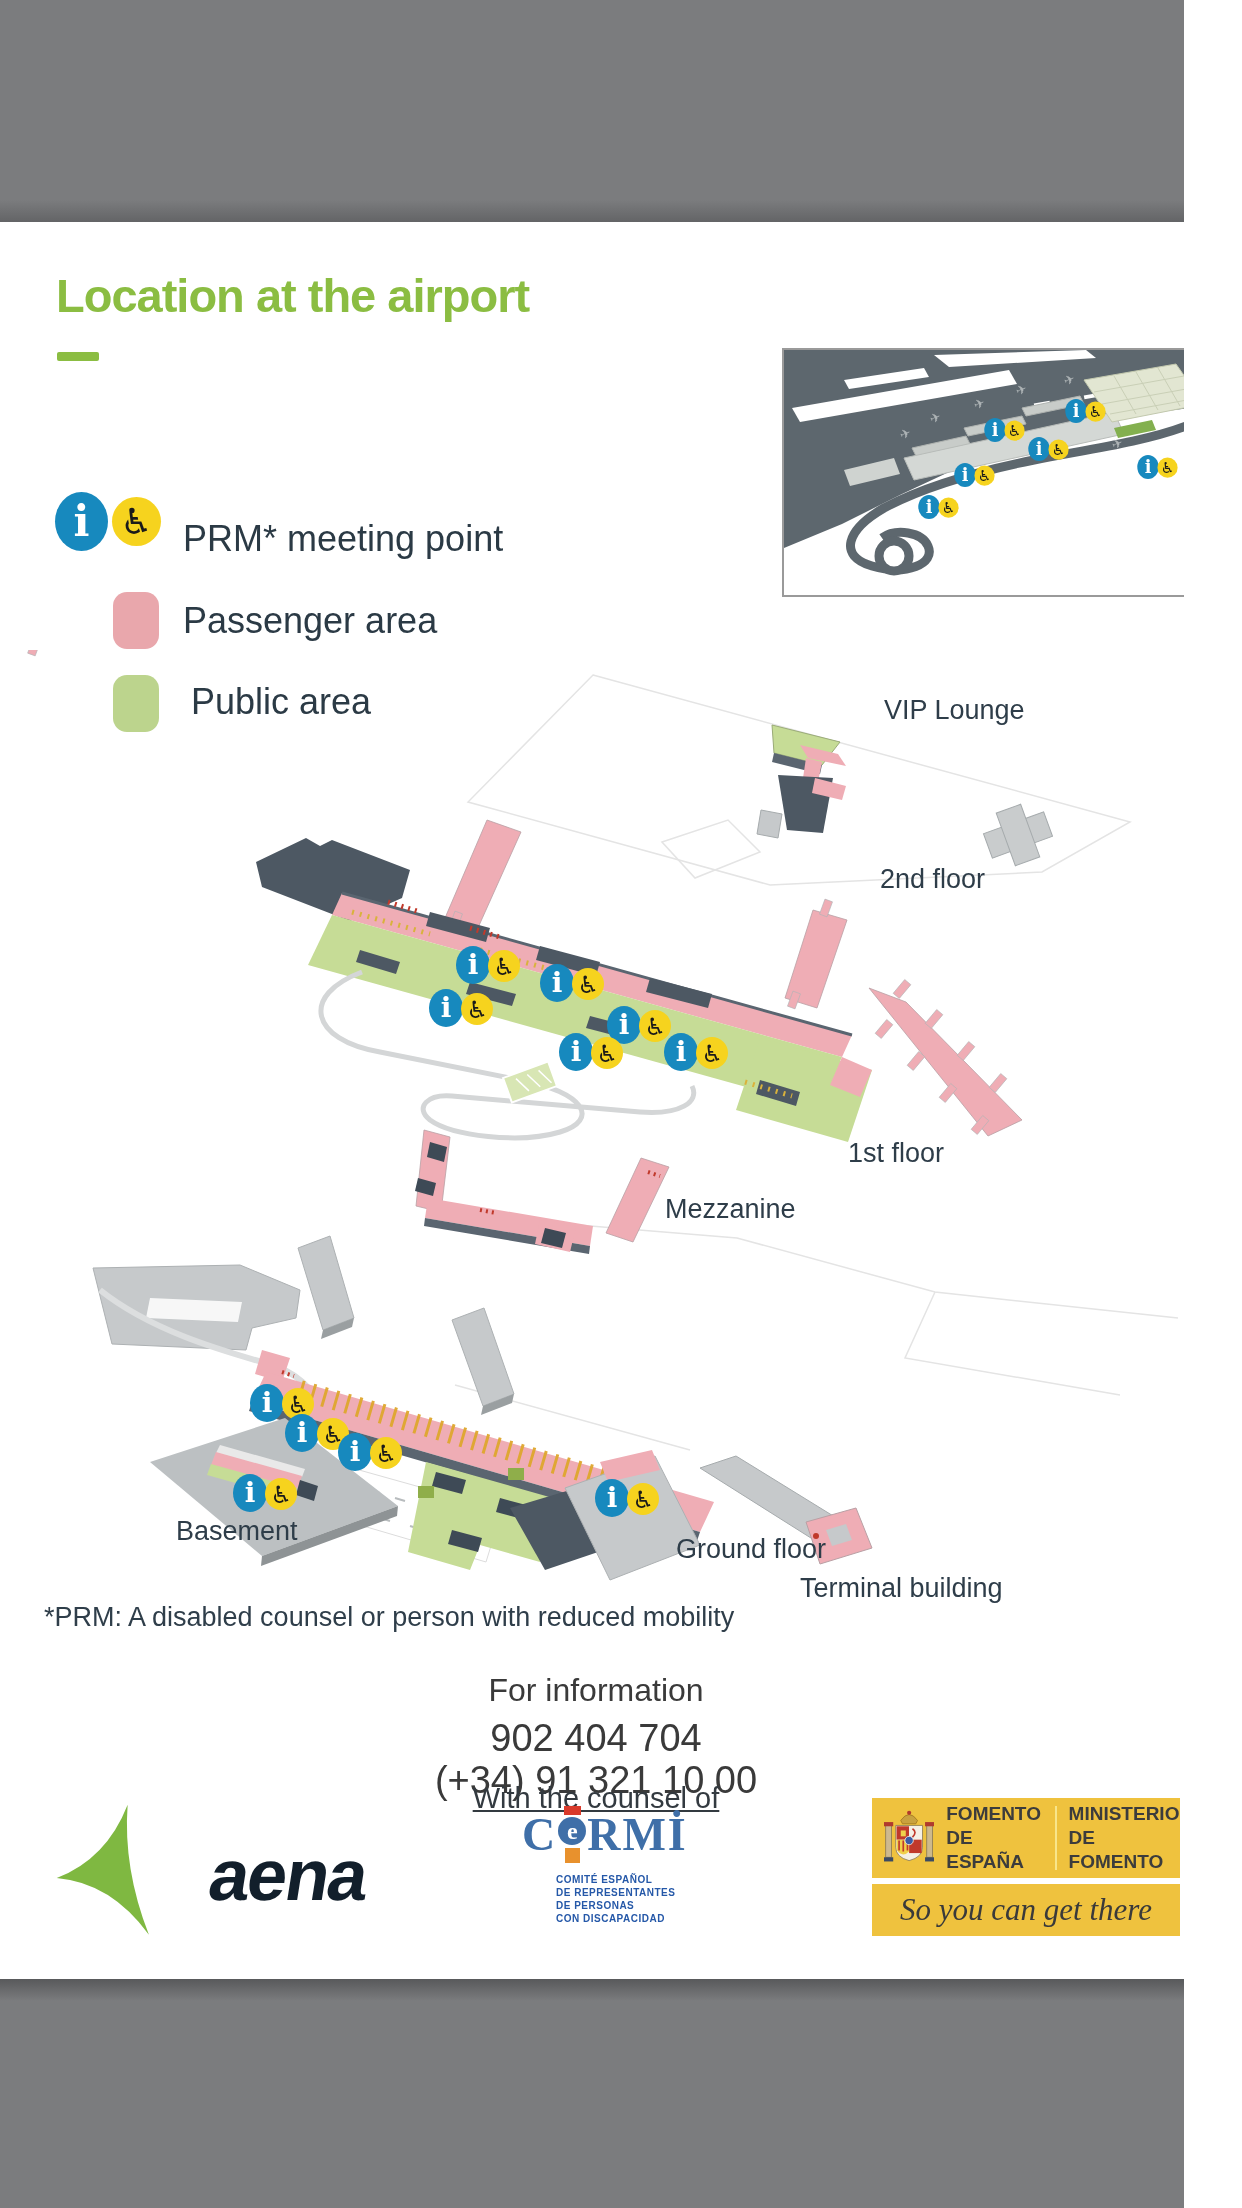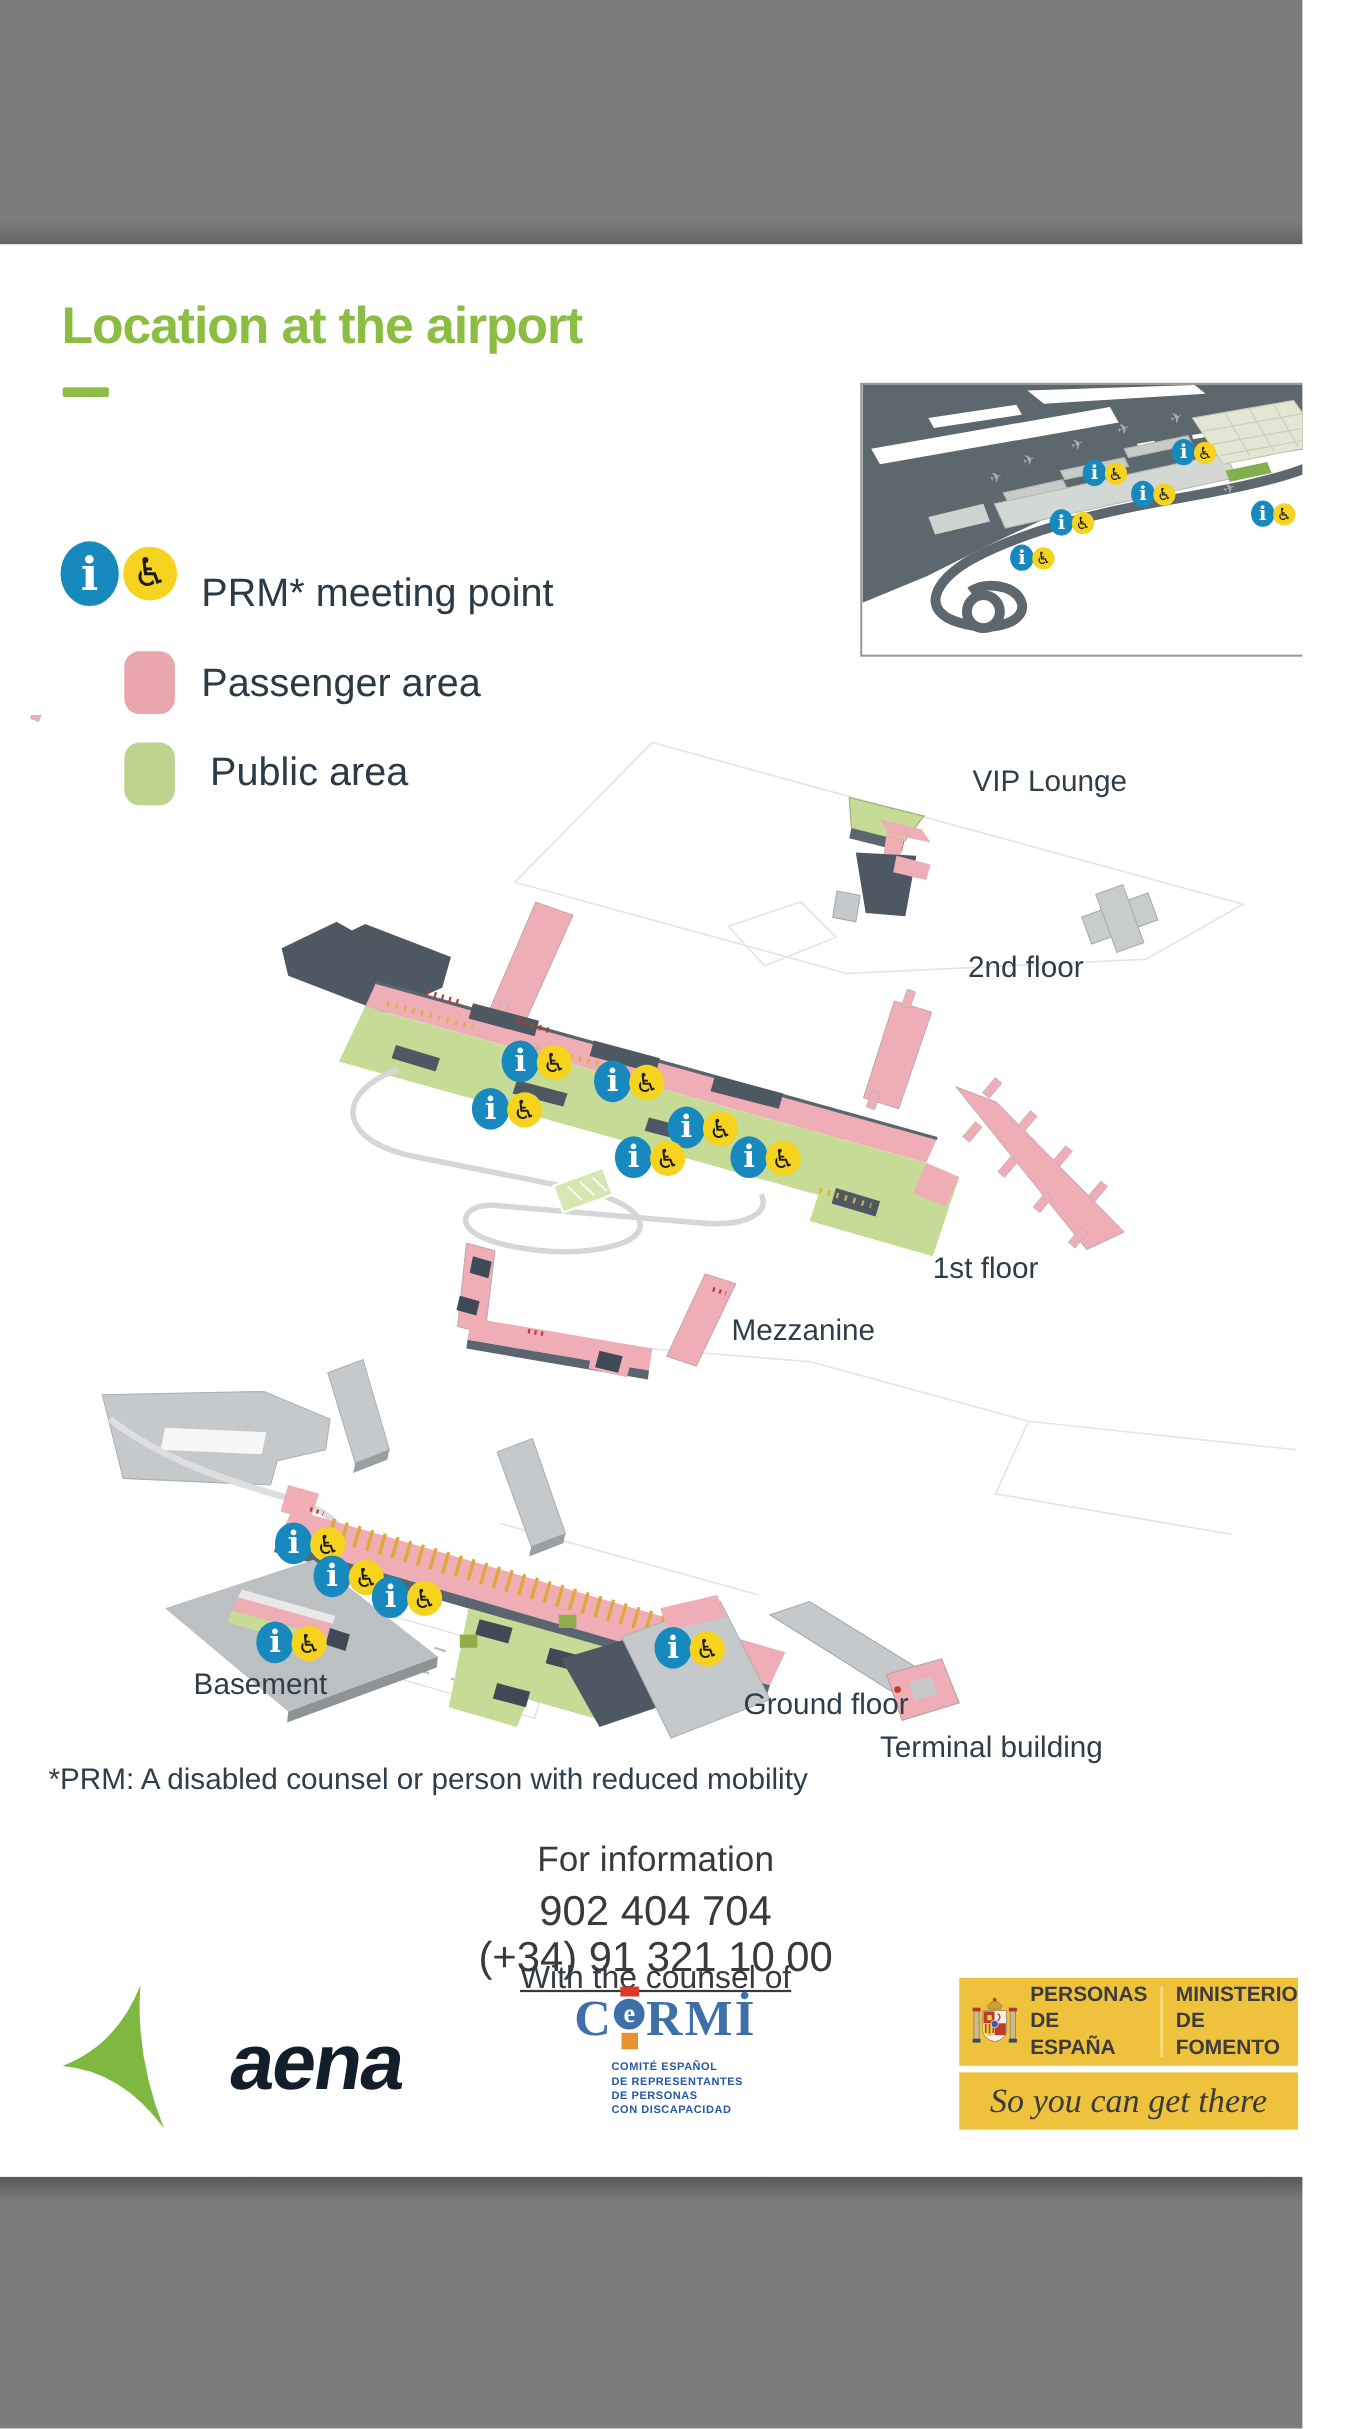--- a/index.html
+++ b/index.html
@@ -414,21 +414,21 @@
         <rect x="30" y="21" width="15" height="16" fill="#f5f0e6"></rect>
         <path d="M34,24 q6,4 0,10" stroke="#c0392b" stroke-width="2" fill="none"></path>
         <rect x="20" y="26" width="6" height="7" fill="#f0d04c"></rect>
         <path d="M15,37 h15 v14 q-8,8 -15,-2 Z" fill="#f0d04c"></path>
         <path d="M18,38 v12 M23,38 v13 M28,38 v12" stroke="#c0392b" stroke-width="2"></path>
         <rect x="30" y="37" width="15" height="16" fill="#c0392b"></rect>
         <circle cx="30" cy="38" r="5" fill="#3b5ba5" stroke="#f5f0e6"></circle>
       </svg>
       <div class="gov-texts">
         <div class="gov-name" style="margin-left:12px;">
-          <div>PERSONAS</div>
+          <div>FOMENTO</div>
           <div>DE ESPAÑA</div>
         </div>
         <div class="gov-div"></div>
         <div class="gov-name">
           <div>MINISTERIO</div>
           <div>DE FOMENTO</div>
         </div>
       </div>
     </div>
     <div class="gov-tag">So you can get there</div>

